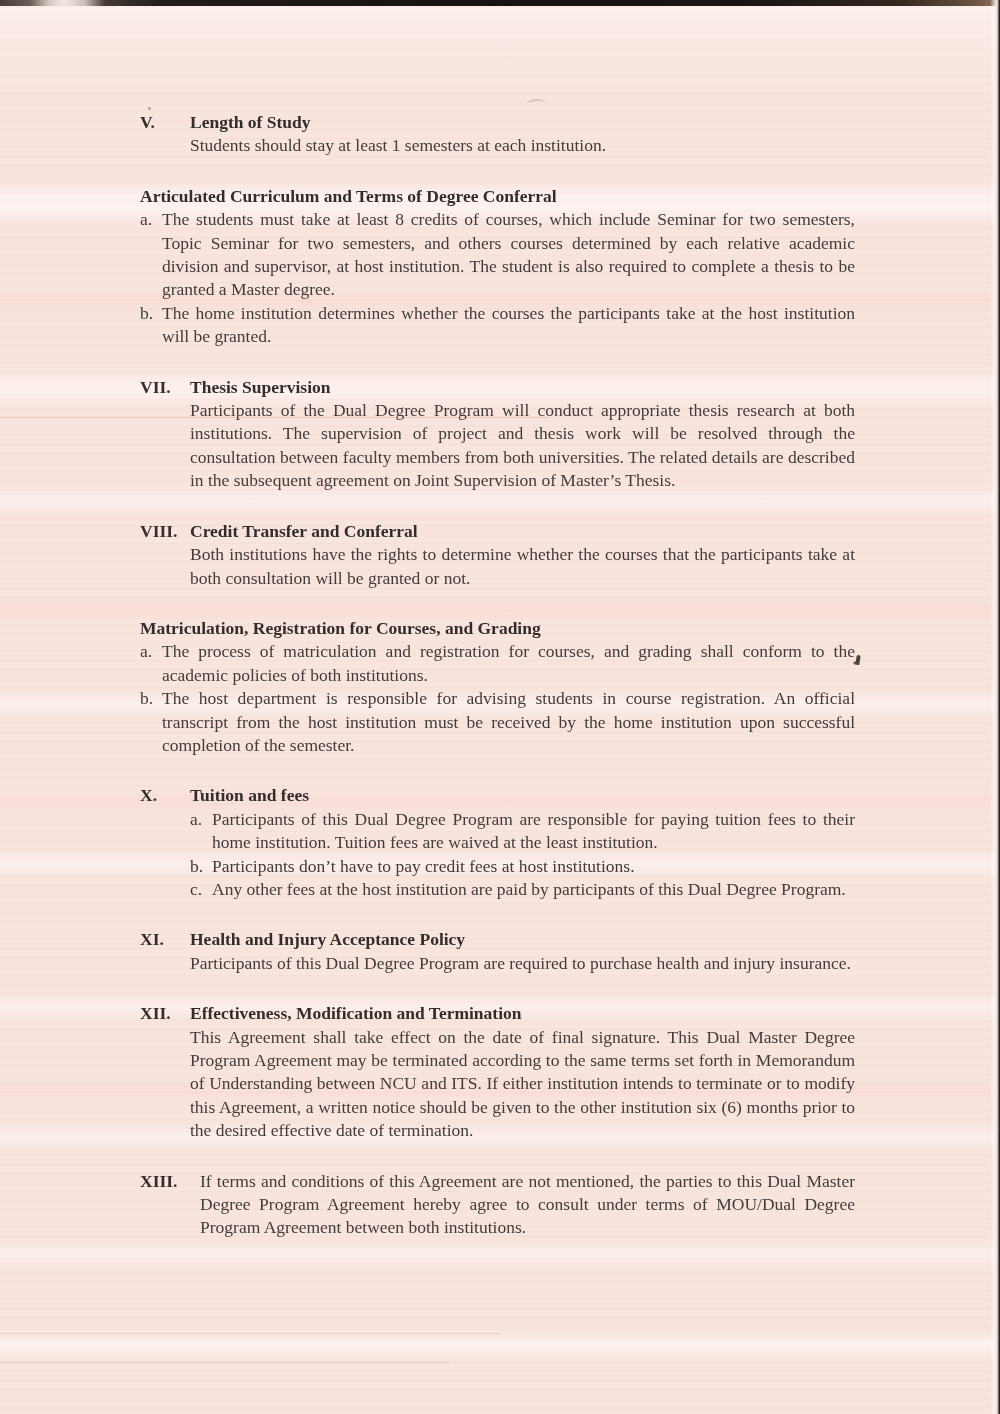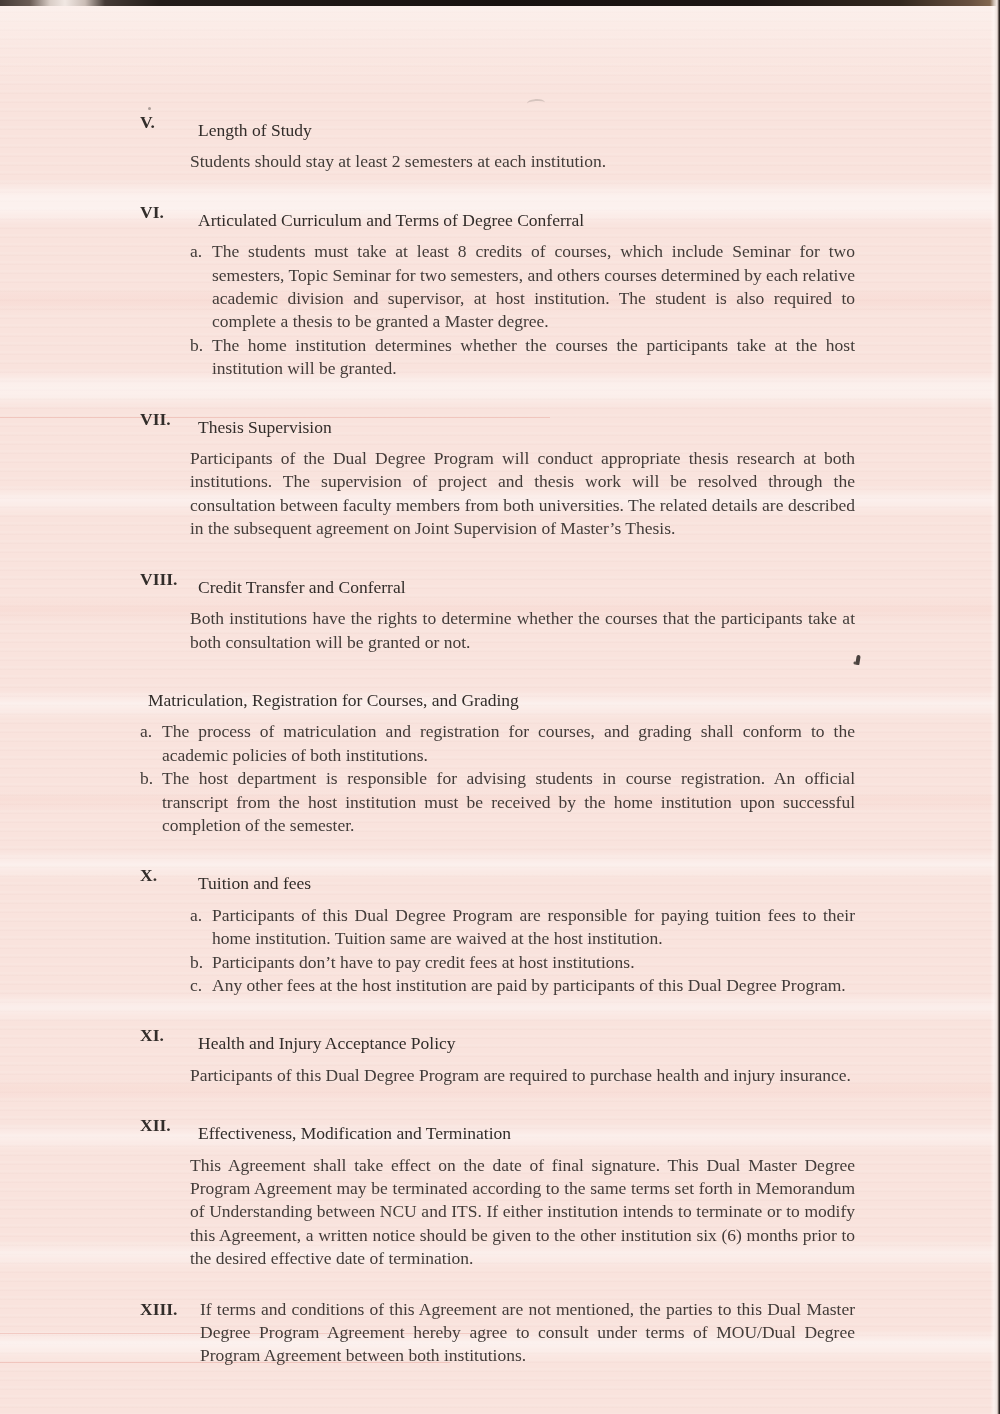--- a/index.html
+++ b/index.html
@@ -82,21 +82,21 @@
 
   
   .content {
     position: absolute; left: 140px; top: 111px; width: 715px;
     font-size: 17.5px; line-height: 23.4px;
   }
   .sec { display: flex; margin-bottom: 27px; }
   .num { flex: 0 0 50px; font-weight: 700; color: #322d2a; }
   .sec--xiii .num { flex-basis: 60px; }
   .sec-body { flex: 1; min-width: 0; }
-  .sec-title { margin: 8px; font-size: 17.5px; line-height: 23.4px; font-weight: 400; color: #322d2a; }
+  .sec-title { margin: 0; font-size: 17.5px; line-height: 23.4px; font-weight: 700; color: #322d2a; }
   .sec p { margin: 0; text-align: justify; }
   .item { display: flex; }
   .item-label { flex: 0 0 22px; }
   .item p { flex: 1; min-width: 0; }
 </style>
 </head>
 <body>
 
 <div class="page">
   <div class="streaks"></div>
@@ -108,26 +108,25 @@
   <div class="speck-dot"></div>
   <div class="speck-squiggle"></div>
   <div class="speck-comma"></div>
 
   <div class="content">
 
     <section class="sec">
       <div class="num">V.</div>
       <div class="sec-body">
         <h3 class="sec-title">Length of Study</h3>
-        <p>Students should stay at least 2 semesters at each institution.</p>
-      </div>
-    </section>
-
-    <section class="sec">
-      <div class="num">VI.</div>
+        <p>Students should stay at least 1 semesters at each institution.</p>
+      </div>
+    </section>
+
+    <section class="sec">
       <div class="sec-body">
         <h3 class="sec-title">Articulated Curriculum and Terms of Degree Conferral</h3>
         <div class="item">
           <span class="item-label">a.</span>
           <p>The students must take at least 8 credits of courses, which include Seminar for two semesters, Topic Seminar for two semesters, and others courses determined by each relative academic division and supervisor, at host institution. The student is also required to complete a thesis to be granted a Master degree.</p>
         </div>
         <div class="item">
           <span class="item-label">b.</span>
           <p>The home institution determines whether the courses the participants take at the host institution will be granted.</p>
         </div>
@@ -163,21 +162,21 @@
         </div>
       </div>
     </section>
 
     <section class="sec">
       <div class="num">X.</div>
       <div class="sec-body">
         <h3 class="sec-title">Tuition and fees</h3>
         <div class="item">
           <span class="item-label">a.</span>
-          <p>Participants of this Dual Degree Program are responsible for paying tuition fees to their home institution. Tuition same are waived at the host institution.</p>
+          <p>Participants of this Dual Degree Program are responsible for paying tuition fees to their home institution. Tuition fees are waived at the least institution.</p>
         </div>
         <div class="item">
           <span class="item-label">b.</span>
           <p>Participants don’t have to pay credit fees at host institutions.</p>
         </div>
         <div class="item">
           <span class="item-label">c.</span>
           <p>Any other fees at the host institution are paid by participants of this Dual Degree Program.</p>
         </div>
       </div>

